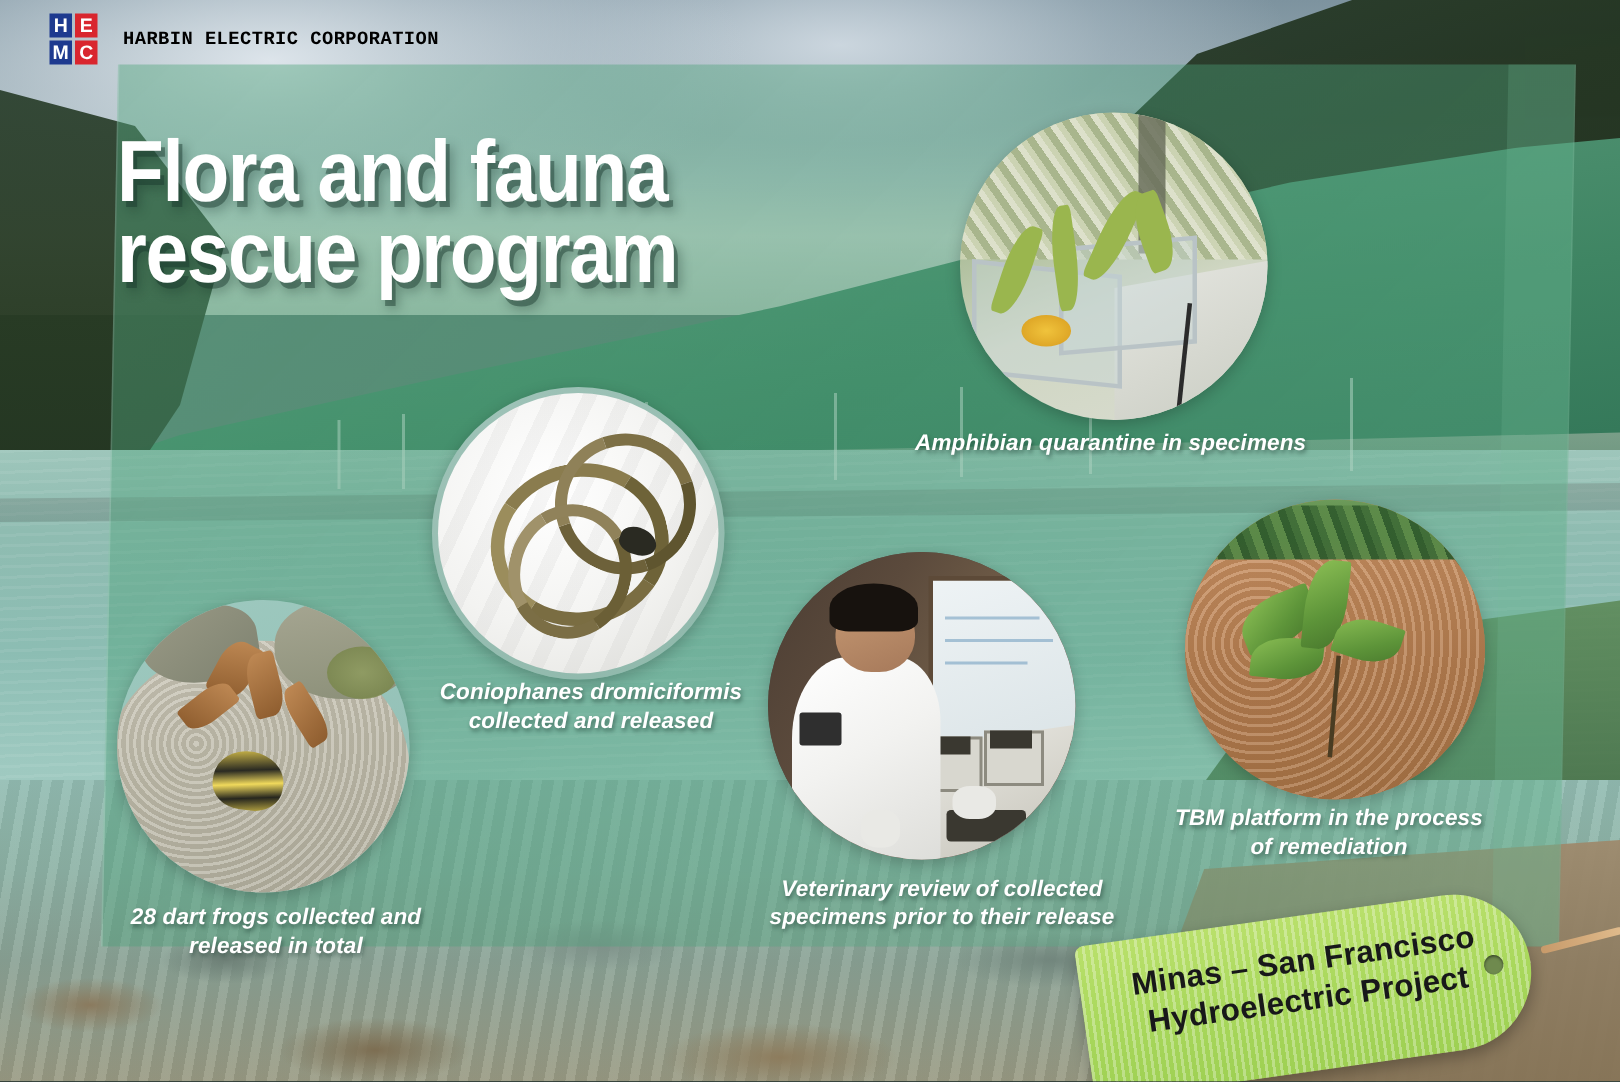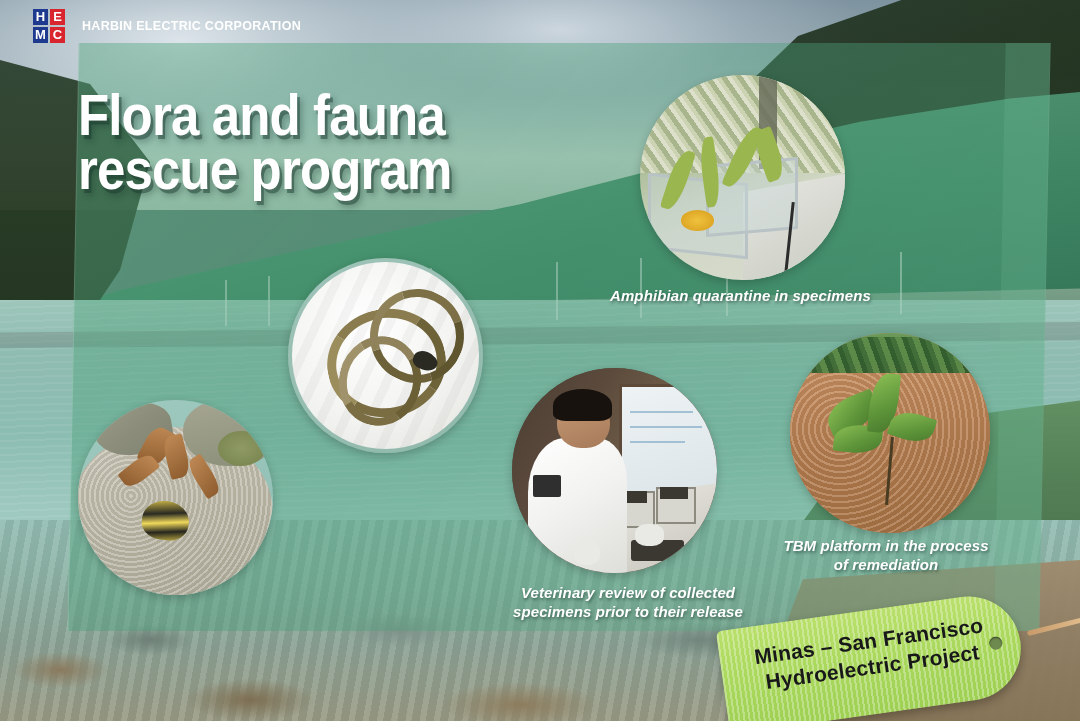--- a/index.html
+++ b/index.html
@@ -77,21 +77,21 @@
   .header{position:absolute;left:0;top:0;width:1080px;height:43px;}
   .logo{position:absolute;left:33px;top:9px;width:32px;height:34px;}
   .logo-cell{position:absolute;width:15px;height:16px;}
   .lc-tl{left:0;top:0;background:#1e3a8f;}
   .lc-tr{left:17px;top:0;background:#d9262e;}
   .lc-bl{left:0;top:18px;background:#1e3a8f;}
   .lc-br{left:17px;top:18px;background:#d9262e;}
   .logo-glyph{position:absolute;color:#fff;font-weight:bold;font-size:13px;
     line-height:16px;text-align:center;width:15px;font-family:"Liberation Sans",sans-serif;}
   .brand{position:absolute;left:82px;top:19px;font-size:12.5px;font-weight:bold;
-    letter-spacing:.3px;color:#ffffff;font-family:Liberation Sans, sans-serif;}
+    letter-spacing:.3px;color:#000000;font-family:Liberation Mono, monospace;}
 
   
   .title{position:absolute;left:78px;top:88px;width:520px;
     color:#fff;font-weight:bold;font-size:58px;line-height:.93;
     letter-spacing:-1px;
     font-family:"Liberation Sans Narrow","Liberation Sans",sans-serif;
     transform:scaleX(.88);transform-origin:left center;
     text-shadow:3px 4px 0 rgba(25,55,45,.45), 5px 6px 8px rgba(15,40,32,.35);
     white-space:pre-line;}
 
@@ -326,24 +326,28 @@
     <div class="seed-trees"></div>
     <div class="seed-soil"></div>
     <div class="seed-leaf" style="left:18%;top:32%;width:26%;height:16%;transform:rotate(-22deg);"></div>
     <div class="seed-leaf" style="left:22%;top:46%;width:24%;height:14%;transform:rotate(6deg);"></div>
     <div class="seed-leaf" style="left:40%;top:20%;width:14%;height:30%;transform:rotate(6deg);"></div>
     <div class="seed-leaf" style="left:50%;top:40%;width:22%;height:14%;transform:rotate(18deg);"></div>
     <div class="seed-stem"></div>
   </div>
 
   <div class="cap cap-lab">Amphibian quarantine in specimens</div>
+  <div class="cap cap-snake">Coniophanes dromiciformis
+collected and released</div>
   <div class="cap cap-tbm">TBM platform in the process
 of remediation</div>
   <div class="cap cap-vet">Veterinary review of collected
 specimens prior to their release</div>
+  <div class="cap cap-frog">28 dart frogs collected and
+released in total</div>
 
   <div class="tag-wrap">
     <div class="tag-string"></div>
     <div class="tag">
       <div class="tag-hole"></div>
       <div class="tag-text">Minas – San Francisco
 Hydroelectric Project</div>
     </div>
   </div>
 

